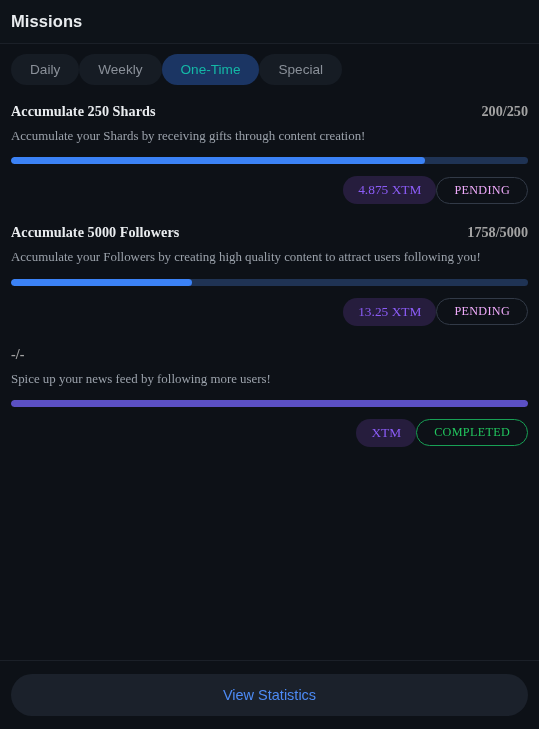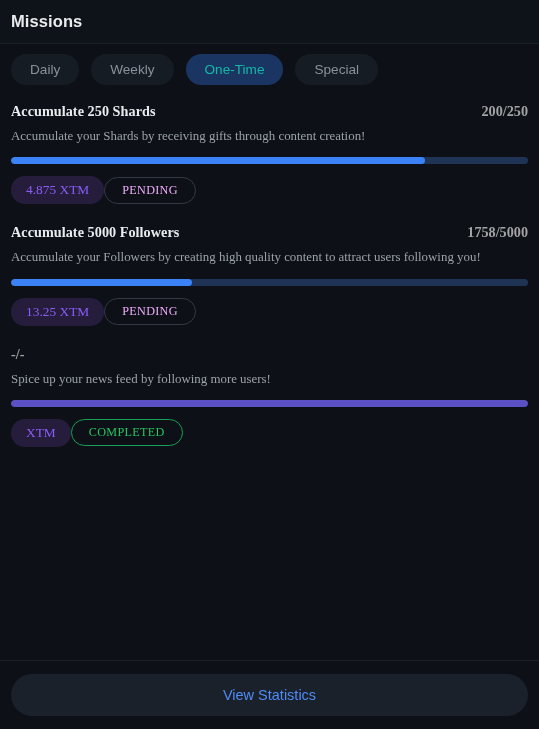--- a/index.html
+++ b/index.html
@@ -38,21 +38,21 @@
     font-size: 16.5px;
     font-weight: bold;
     color: #e9ecef;
     letter-spacing: 0.1px;
   }
 
   
   .tabs {
     display: flex;
     align-items: center;
-    gap: 12px;
+    gap: 0;
     padding: 10px 11px 9px 11px;
     box-sizing: border-box;
   }
   .tab {
     height: 31px;
     border-radius: 16px;
     display: flex;
     align-items: center;
     justify-content: center;
     padding: 0 19px;
@@ -121,21 +121,21 @@
   .m-bar.purple {
     background: #262245;
   }
   .m-bar.purple .m-bar-fill {
     background: #5b50c4;
   }
   .m-foot {
     margin-top: 12px;
     display: flex;
     align-items: center;
-    justify-content: flex-start;
+    justify-content: flex-end;
   }
   .chip-xtm {
     height: 28px;
     border-radius: 14px;
     background: #261d3d;
     color: #8b5cf6;
     font-size: 13.4px;
     display: flex;
     align-items: center;
     padding: 0 15px;

